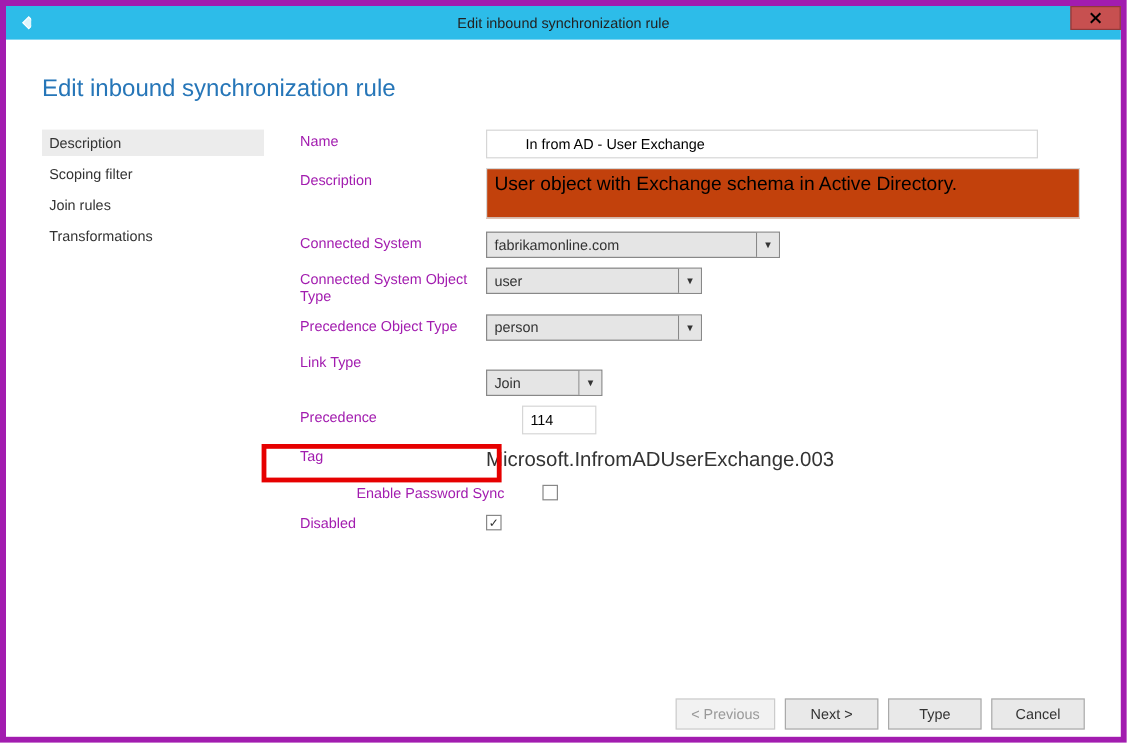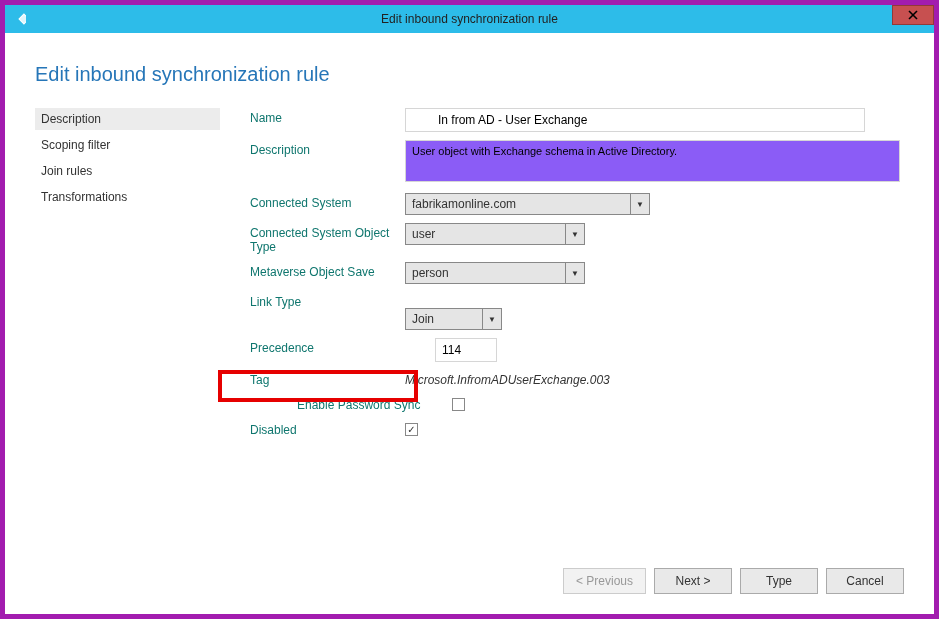--- a/index.html
+++ b/index.html
@@ -95,41 +95,41 @@
   .form-row {
     display: flex;
     align-items: flex-start;
     margin-bottom: 8px;
   }
   .form-label {
     width: 155px;
     flex-shrink: 0;
     padding-top: 3px;
     font-size: 12px;
-    color: #0f766e;
+    color: #a21caf;
   }
   .form-control {
     flex: 1;
   }
   .text-input {
     border: 1px solid #d6d6d6;
     padding: 4px 6px;
     font-size: 12px;
     font-family: inherit;
     background: #fff;
     height: 24px;
   }
   .text-input.wide { width: 460px; padding-left: 32px; }
   .text-input.narrow { width: 62px; margin-left: 30px; }
   .textarea-input {
     border: 1px solid #d6d6d6;
     padding: 4px 6px;
-    font-size: 11px;
+    font-size: 16px;
     font-family: inherit;
-    background: #8b5cf6;
+    background: #c2410c;
     width: 495px;
     height: 42px;
     resize: none;
   }
   .select-wrap {
     display: inline-flex;
     border: 1px solid #888;
     background: #e5e5e5;
     height: 22px;
   }
@@ -147,42 +147,41 @@
   .select-arrow {
     width: 18px;
     display: flex;
     align-items: center;
     justify-content: center;
     font-size: 8px;
     background: #e5e5e5;
   }
   .readonly-text {
     padding-top: 3px;
-    font-size: 12px;
-    font-style: italic;
+    font-size: 17px;
   }
   .checkbox {
     width: 13px;
     height: 13px;
     border: 1px solid #888;
     background: #fff;
     display: inline-flex;
     align-items: center;
     justify-content: center;
     font-size: 10px;
     margin-top: 3px;
   }
   .highlight-box {
     position: absolute;
     border: 4px solid #e60000;
     pointer-events: none;
   }
   .button-row {
     position: absolute;
-    bottom: 20px;
+    bottom: 6px;
     right: 30px;
     display: flex;
     gap: 8px;
   }
   .btn {
     min-width: 78px;
     height: 26px;
     border: 1px solid #aaa;
     background: #e9e9e9;
     font-size: 12px;
@@ -260,21 +259,21 @@
           <div class="form-label">Connected System Object Type</div>
           <div class="form-control">
             <div class="select-wrap med">
               <div class="select-text">user</div>
               <div class="select-arrow">▼</div>
             </div>
           </div>
         </div>
 
         <div class="form-row">
-          <div class="form-label">Metaverse Object Save</div>
+          <div class="form-label">Precedence Object Type</div>
           <div class="form-control">
             <div class="select-wrap med">
               <div class="select-text">person</div>
               <div class="select-arrow">▼</div>
             </div>
           </div>
         </div>
 
         <div class="form-row">
           <div class="form-label">Link Type</div>

